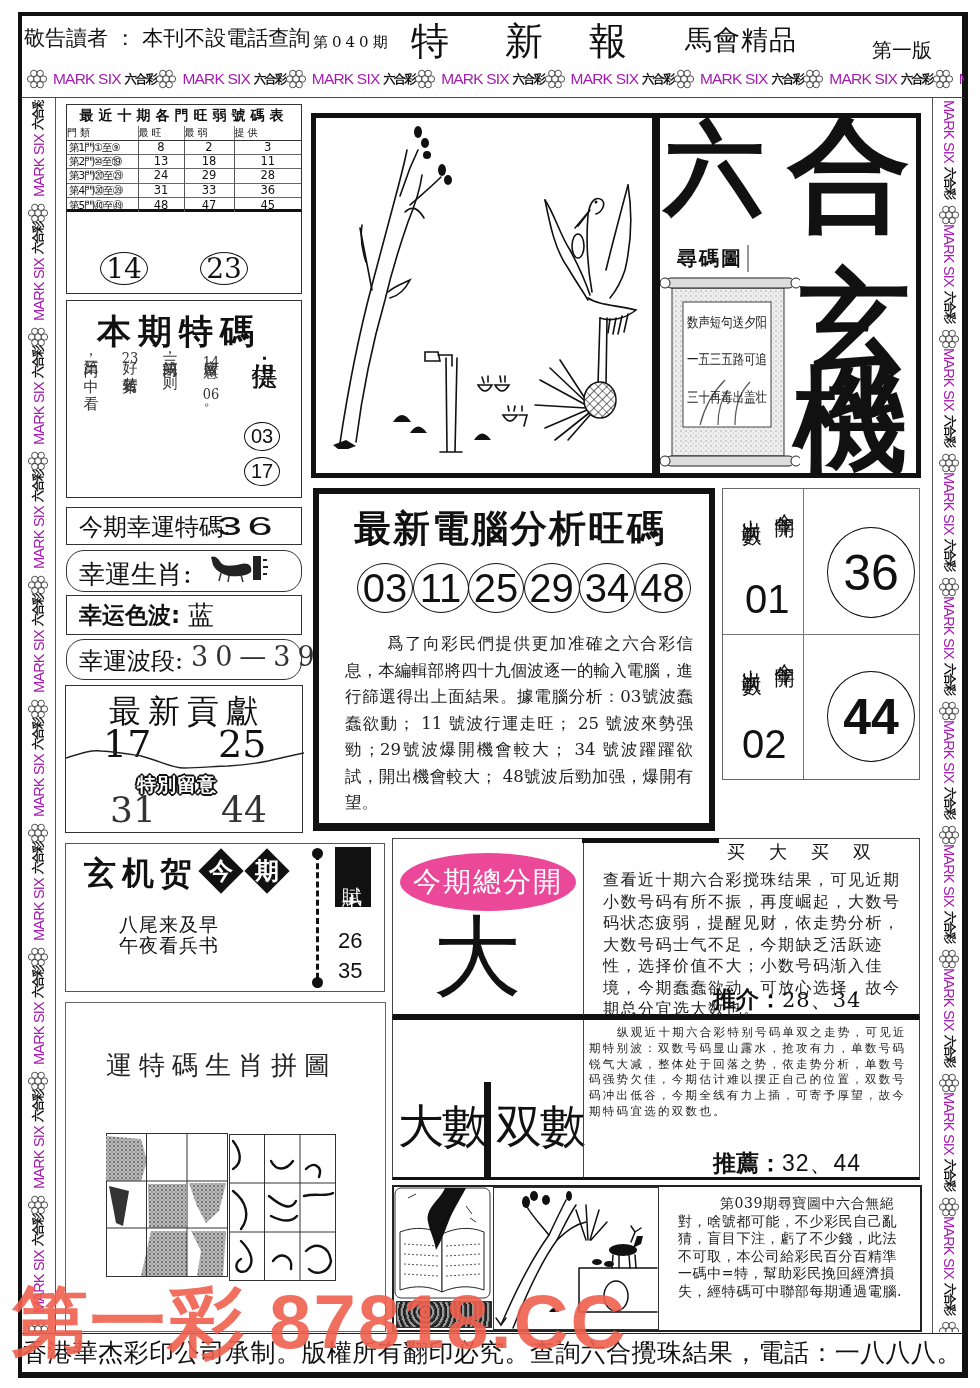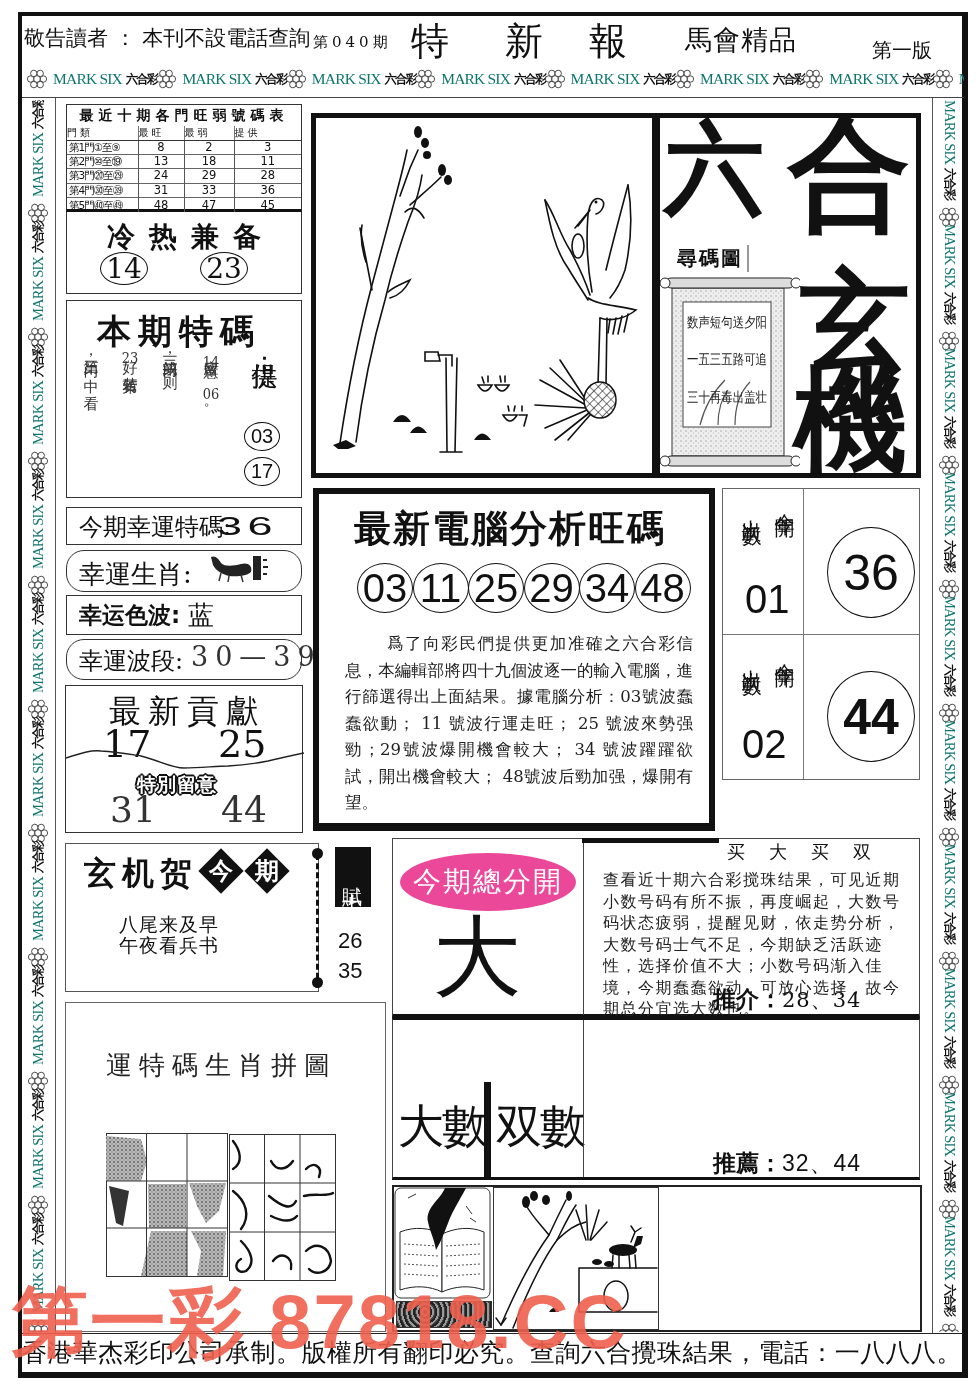--- a/index.html
+++ b/index.html
@@ -16,21 +16,21 @@
 .frame{left:18px;top:12px;width:950px;height:1366px;border:4px solid #111;border-right-width:6px;border-bottom-width:6px}
 .hline{height:1px;background:#444}
 .vline{width:1px;background:#555}
 
 
 .hstrip{display:flex;overflow:hidden;align-items:center}
 .bitem{flex:none;width:129.4px;height:32px;display:flex;align-items:center;white-space:nowrap}
 .flower{flex:none;width:22px;height:22px;display:inline-block}
 .flower svg{width:22px;height:22px;display:block}
 .hstrip .flower{margin-right:5px}
-.en{font-family:Liberation Serif, serif;font-size:15.5px;letter-spacing:-.8px;margin-right:4px;color:#0f766e}
+.en{font-family:Liberation Sans, sans-serif;font-size:15.5px;letter-spacing:-.8px;margin-right:4px;color:#a21caf}
 .zh{font-family:"DejaVu Sans","Liberation Sans",sans-serif;font-size:12px;font-weight:bold;letter-spacing:-1.5px}
 .vstrip{display:flex;flex-direction:column;overflow:hidden}
 .vitem{flex:none;height:124px;width:100%;writing-mode:vertical-rl;text-orientation:sideways;display:flex;align-items:center;white-space:nowrap}
 .vitem .en{font-size:14.5px;margin:0 0 4px 0}
 .vitem .flower{margin:0 0 5px 0}
 .vitem .zh{margin:0 0 6px 0}
 .vstrip.left .vitem{transform:rotate(180deg)}
 
 
 .box{position:absolute;border:1px solid #333;background:#fff}
@@ -600,21 +600,20 @@
           <td>第5門㊵至㊾</td>
           <td>48</td>
           <td>47</td>
           <td>45</td>
         </tr>
     </tbody>
   </table>
 </div>
 
 <div class="box" style="left:66px;top:212px;width:236px;height:82px;border-top:none">
-  <div class="a nw serif" style="left:40px;top:6px;font-size:28px;font-weight:bold;letter-spacing:14px">冷热兼备</div>
   <div class="circle serif" style="left:33px;top:40px;width:48px;height:33px;font-size:28px">14</div>
   <div class="circle serif" style="left:133px;top:40px;width:48px;height:33px;font-size:28px">23</div>
 </div>
 
 <div class="box" style="left:66px;top:300px;width:236px;height:198px">
   <div class="a nw sans" style="left:30px;top:8px;font-size:34px;font-weight:bold;letter-spacing:7px">本期特碼</div>
   <div class="a vert serif" style="left:14px;top:47px;font-size:15px;letter-spacing:1px;color:#333">第三门，中，看</div>
   <div class="a vert serif" style="left:53px;top:48px;font-size:15px;letter-spacing:1px;color:#333">好<span class="tcy">23</span>若转第</div>
   <div class="a vert serif" style="left:93px;top:48px;font-size:15px;letter-spacing:0px;color:#333">二门或第一门，则</div>
   <div class="a vert serif" style="left:134px;top:47px;font-size:15px;letter-spacing:2px;color:#333">应留意<span class="tcy">14</span>、<span class="tcy">06</span>。</div>
@@ -758,21 +757,21 @@
   <div class="a vert serif" style="left:16px;top:15px;font-size:20px;letter-spacing:3px">出次數</div>
   <div class="a nw lsans" style="left:22px;top:88px;font-size:40px">01</div>
   <div class="circle lsans" style="left:104px;top:38px;width:88px;height:91px;font-size:50px;border-width:1.5px">36</div>
 
   <div class="a vert serif" style="left:49px;top:158px;font-size:20px;letter-spacing:3px">今年開</div>
   <div class="a vert serif" style="left:16px;top:165px;font-size:20px;letter-spacing:3px">出次數</div>
   <div class="a nw lsans" style="left:19px;top:233px;font-size:40px">02</div>
   <div class="circle lsans" style="left:104px;top:182px;width:88px;height:91px;font-size:50px;font-weight:bold">44</div>
 </div>
 
-<div class="box" style="left:65px;top:843px;width:254px;height:149px;border-color:#555">
+<div class="box" style="left:65px;top:843px;width:320px;height:149px;border-color:#555">
   <div class="a nw serif" style="left:18px;top:8px;font-size:32px;font-weight:bold;letter-spacing:6px">玄机贺</div>
   <div class="diamond" style="left:139px;top:11px"></div>
   <div class="diamond-txt serif" style="left:132px;top:4px">今</div>
   <div class="diamond" style="left:185px;top:11px"></div>
   <div class="diamond-txt serif" style="left:178px;top:4px">期</div>
   <div class="a nw serif" style="left:53px;top:70px;font-size:19px;line-height:21px;letter-spacing:1px">八尾来及早</div>
   <div class="a nw serif" style="left:53px;top:91px;font-size:19px;line-height:21px;letter-spacing:1px">午夜看兵书</div>
   <div class="a" style="left:250px;top:10px;width:0;height:134px;border-left:3px dashed #111"></div>
   <div class="a" style="left:246px;top:4px;width:11px;height:11px;border-radius:50%;background:#111"></div>
   <div class="a" style="left:246px;top:133px;width:11px;height:11px;border-radius:50%;background:#111"></div>
@@ -826,20 +825,21 @@
     <span class="serif" style="font-size:21px;letter-spacing:1px">28、34</span>
   </div>
 </div>
 <div class="a" style="left:582px;top:838px;width:137px;height:5px;background:#111"></div>
 
 <div class="box" style="left:392px;top:1018px;width:528px;height:162px;border-color:#444;border-top:2px solid #111;border-bottom:3px solid #111">
   <div class="a" style="left:91px;top:62px;width:7px;height:96px;background:#111"></div>
   <div class="a nw serif" style="left:5px;top:76px;font-size:46px;letter-spacing:-2px">大數</div>
   <div class="a nw serif" style="left:103px;top:76px;font-size:46px;letter-spacing:-2px">双數</div>
   <div class="a vline" style="left:190px;top:0;height:157px;background:#444"></div>
+  <div class="a serif" style="left:196px;top:5px;width:318px;font-size:11.5px;line-height:15.8px;letter-spacing:2.3px;text-indent:28px;color:#222">纵观近十期六合彩特别号码单双之走势，可见近期特别波：双数号码显山露水，抢攻有力，单数号码锐气大减，整体处于回落之势，依走势分析，单数号码强势欠佳，今期估计难以摆正自己的位置，双数号码冲出低谷，今期全线有力上插，可寄予厚望，故今期特码宜选的双数也。</div>
   <div class="a nw" style="left:320px;top:128px;display:flex;align-items:flex-start">
     <span class="sans" style="font-size:23px;font-weight:bold">推薦：</span>
     <span class="lsans" style="font-size:23px;letter-spacing:1px">32、44</span>
   </div>
 </div>
 
 <div class="box" style="left:392px;top:1185px;width:530px;height:147px;border:2px solid #222">
   <svg class="a" style="left:0;top:0" width="98" height="114" viewBox="394 1187 98 114">
     <rect x="395" y="1188" width="95" height="110" rx="6" fill="#fff" stroke="#333"></rect>
     <path d="M400,1232 C415,1226 430,1228 442,1234 L442,1292 C430,1286 415,1285 400,1290 Z" fill="#fff" stroke="#222"></path>
@@ -869,17 +869,18 @@
     <g fill="#111">
         <ellipse cx="525" cy="1202" rx="4" ry="6"></ellipse>
         <ellipse cx="533" cy="1196" rx="4" ry="5"></ellipse>
         <ellipse cx="545" cy="1200" rx="4" ry="5"></ellipse>
         <ellipse cx="568" cy="1196" rx="3" ry="5"></ellipse>
         <ellipse cx="596" cy="1262" rx="5" ry="3"></ellipse>
         <ellipse cx="608" cy="1264" rx="5" ry="3"></ellipse>
         <path d="M548,1312 Q553,1304 558,1312 Z"></path>
       </g>
   </svg>
+  <div class="a serif" style="left:284px;top:8px;width:226px;font-size:14px;line-height:17.5px;text-indent:42px;letter-spacing:0.6px;color:#222">第039期尋寶圖中六合無絕對，啥號都可能，不少彩民自己亂猜，盲目下注，虧了不少錢，此法不可取，本公司給彩民百分百精準一碼中=特，幫助彩民挽回經濟損失，經特碼可中聯部每期通過電腦.</div>
 </div>
 
 <div class="a nw serif" style="left:22px;top:1336px;font-size:25px;letter-spacing:0.4px">香港華杰彩印公司承制。版權所有翻印必究。查詢六合攪珠結果，電話：一八八八。</div>
 
 <div class="a nw watermark" style="left:12px;top:1284px;font-size:76px;line-height:1;letter-spacing:2px">第一彩 87818.CC</div>
 
 </body></html>

